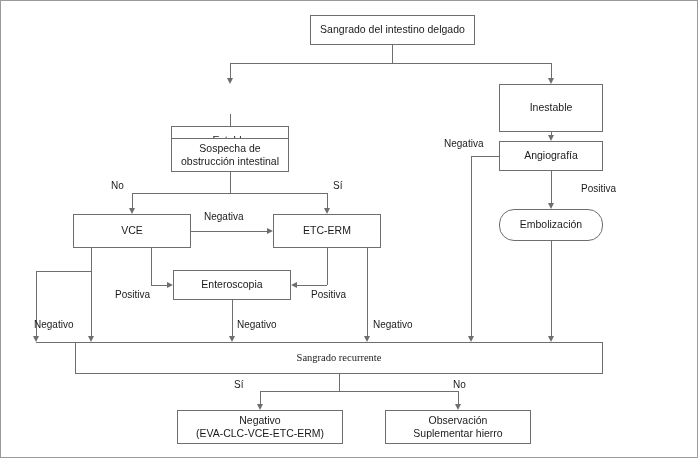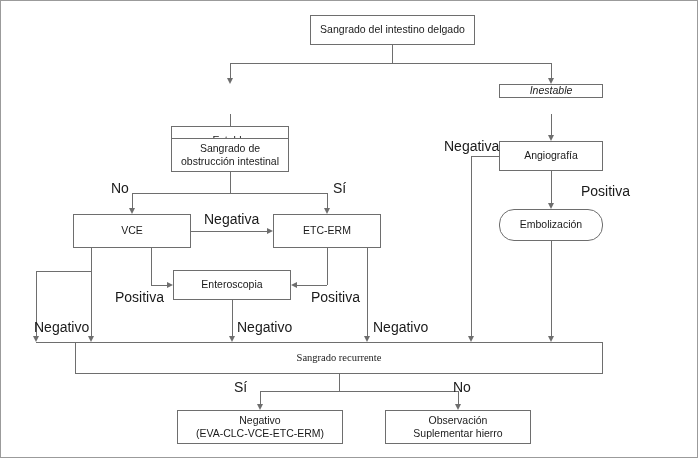--- a/index.html
+++ b/index.html
@@ -28,21 +28,21 @@
     display: flex;
     align-items: center;
     justify-content: center;
     text-align: center;
     padding: 2px 4px;
     white-space: pre-line;
     z-index: 3;
   }
   .edge-label {
     position: absolute;
-    font-size: 14px;
+    font-size: 10px;
     color: #1a1a1a;
     white-space: nowrap;
     z-index: 4;
     background: transparent;
   }
   .ln {
     position: absolute;
     background: #6e6e6e;
     z-index: 1;
   }
@@ -71,23 +71,23 @@
 </style>
 </head>
 <body>
 
 <div id="canvas">
 
   <div class="node" style="left:309px; top:14px; width:165px; height:30px;">Sangrado del intestino delgado</div>
 
   <div class="node" style="left:170px; top:83px; width:118px; height:30px;margin-top:42px;">Estable</div>
 
-  <div class="node" style="left:498px; top:83px; width:104px; height:14px;font-style:italic;">Inestable</div>
+  <div class="node" style="left:498px; top:83px; width:104px; height:48px;">Inestable</div>
 
-  <div class="node" style="left:170px; top:137px; width:118px; height:34px;">Sangrado de
+  <div class="node" style="left:170px; top:137px; width:118px; height:34px;">Sospecha de
 obstrucción intestinal</div>
 
   <div class="node" style="left:498px; top:140px; width:104px; height:30px;">Angiografía</div>
 
   <div class="node" style="left:72px; top:213px; width:118px; height:34px;">VCE</div>
 
   <div class="node" style="left:272px; top:213px; width:108px; height:34px;">ETC-ERM</div>
 
   <div class="node" style="left:498px; top:208px; width:104px; height:32px;border-radius:15px;">Embolización</div>
 

